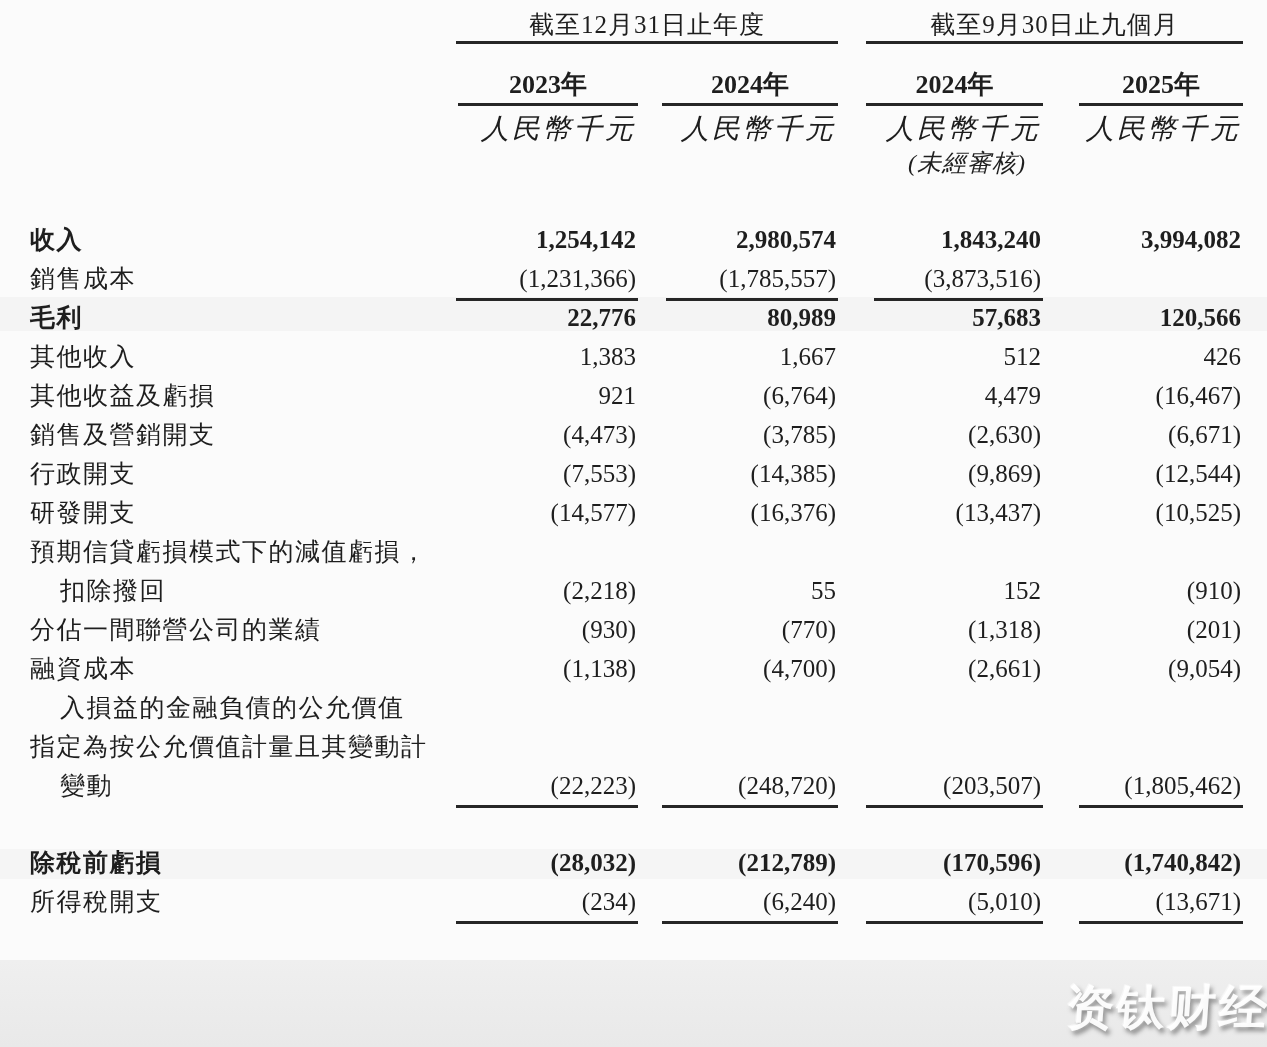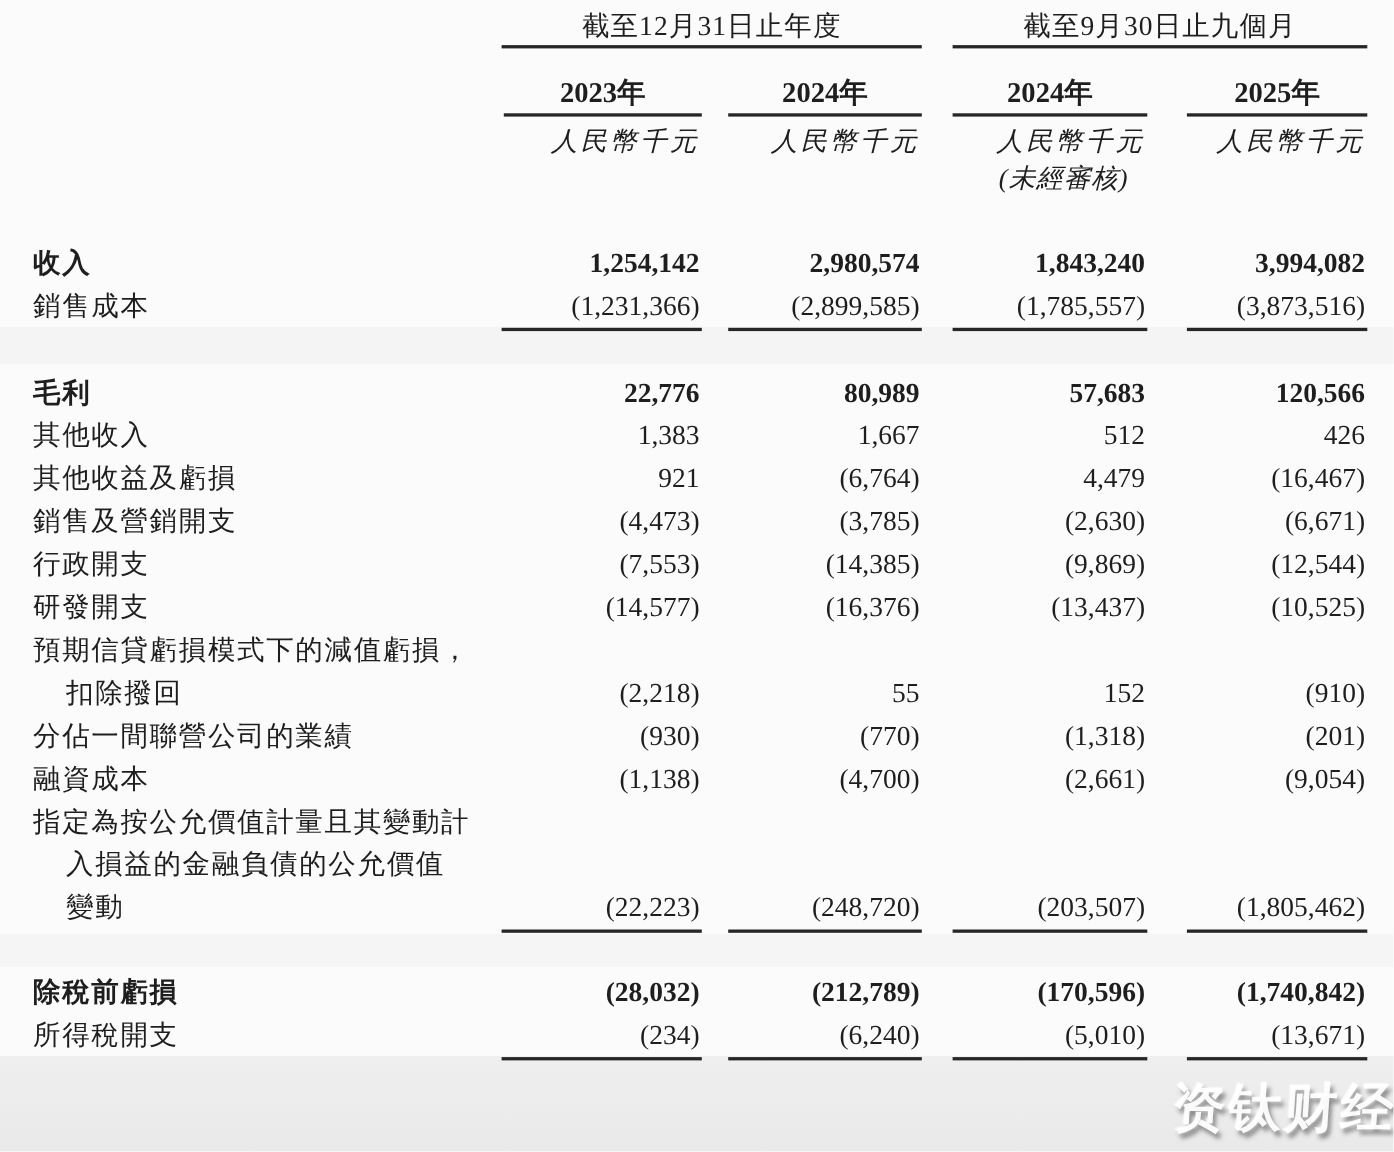--- a/index.html
+++ b/index.html
@@ -27,31 +27,31 @@
   .grid5{display:grid;grid-template-columns:408px 200px 200px 205px 200px;}
 
   .hdr-years{margin-top:9px;}
   .year{
     text-align:center;font-weight:bold;font-size:26px;
     height:38px;line-height:34px;border-bottom:3px solid #262626;box-sizing:border-box;margin-top:15px;
   }
   .y1{margin-left:20px;} .y2{margin-left:24px;} .y3{margin-left:28px;} .y4{margin-left:36px;}
 
   .hdr-units .unit{
-    text-align:right;font-style:italic;font-size:24px;letter-spacing:3px;
+    text-align:right;font-style:italic;font-size:28px;letter-spacing:3px;
     height:40px;line-height:46px;padding-right:2px;white-space:nowrap;font-family:Liberation Serif, serif;
   }
   .hdr-unaudited{height:34px;margin-bottom:40px;}
   .unaudited{
     grid-column:4;text-align:left;font-style:italic;font-size:24px;letter-spacing:1px;
     line-height:34px;transform:translateX(70px);white-space:nowrap;
   }
 
   .row{display:grid;grid-template-columns:408px 200px 200px 205px 200px;height:39px;line-height:39px;font-size:25px;}
-  .row.gap-a{margin-top:40px;}
+  .row.gap-a{}
   .row.gap-b{margin-top:38px;}
   .row.gap-c{margin-top:40px;}
   .row.bold{font-weight:bold;}
   .label{letter-spacing:1.5px;white-space:nowrap;}
   .label.indent{padding-left:30px;}
   .num{text-align:right;padding-right:2px;box-sizing:border-box;white-space:nowrap;}
   .col1{margin-left:18px;} .col2{margin-left:24px;} .col3{margin-left:28px;} .col4{margin-left:36px;}
   .row.rule .num{border-bottom:3px solid #262626;}
   .row.rule-double .num{border-bottom:3px solid #262626;position:relative;}
   .row.rule-double .num::after{
@@ -107,21 +107,20 @@
         <div class="row bold">
           <div class="label">收入</div>
           <div class="num col1">1,254,142</div>
           <div class="num col2">2,980,574</div>
           <div class="num col3">1,843,240</div>
           <div class="num col4">3,994,082</div>
         </div>
         <div class="row rule">
           <div class="label">銷售成本</div>
           <div class="num col1">(1,231,366)</div>
-          <div class="num col2">(2,899,585)</div>
           <div class="num col3">(1,785,557)</div>
           <div class="num col4">(3,873,516)</div>
         </div>
         <div class="row bold gap-a">
           <div class="label">毛利</div>
           <div class="num col1">22,776</div>
           <div class="num col2">80,989</div>
           <div class="num col3">57,683</div>
           <div class="num col4">120,566</div>
         </div>
@@ -182,28 +181,28 @@
           <div class="num col4">(201)</div>
         </div>
         <div class="row">
           <div class="label">融資成本</div>
           <div class="num col1">(1,138)</div>
           <div class="num col2">(4,700)</div>
           <div class="num col3">(2,661)</div>
           <div class="num col4">(9,054)</div>
         </div>
         <div class="row">
-          <div class="label">指定為按公允價值計量且其變動計</div>
+          <div class="label indent">入損益的金融負債的公允價值</div>
           <div class="num col1"></div>
           <div class="num col2"></div>
           <div class="num col3"></div>
           <div class="num col4"></div>
         </div>
         <div class="row">
-          <div class="label indent">入損益的金融負債的公允價值</div>
+          <div class="label">指定為按公允價值計量且其變動計</div>
           <div class="num col1"></div>
           <div class="num col2"></div>
           <div class="num col3"></div>
           <div class="num col4"></div>
         </div>
         <div class="row rule">
           <div class="label indent">變動</div>
           <div class="num col1">(22,223)</div>
           <div class="num col2">(248,720)</div>
           <div class="num col3">(203,507)</div>

